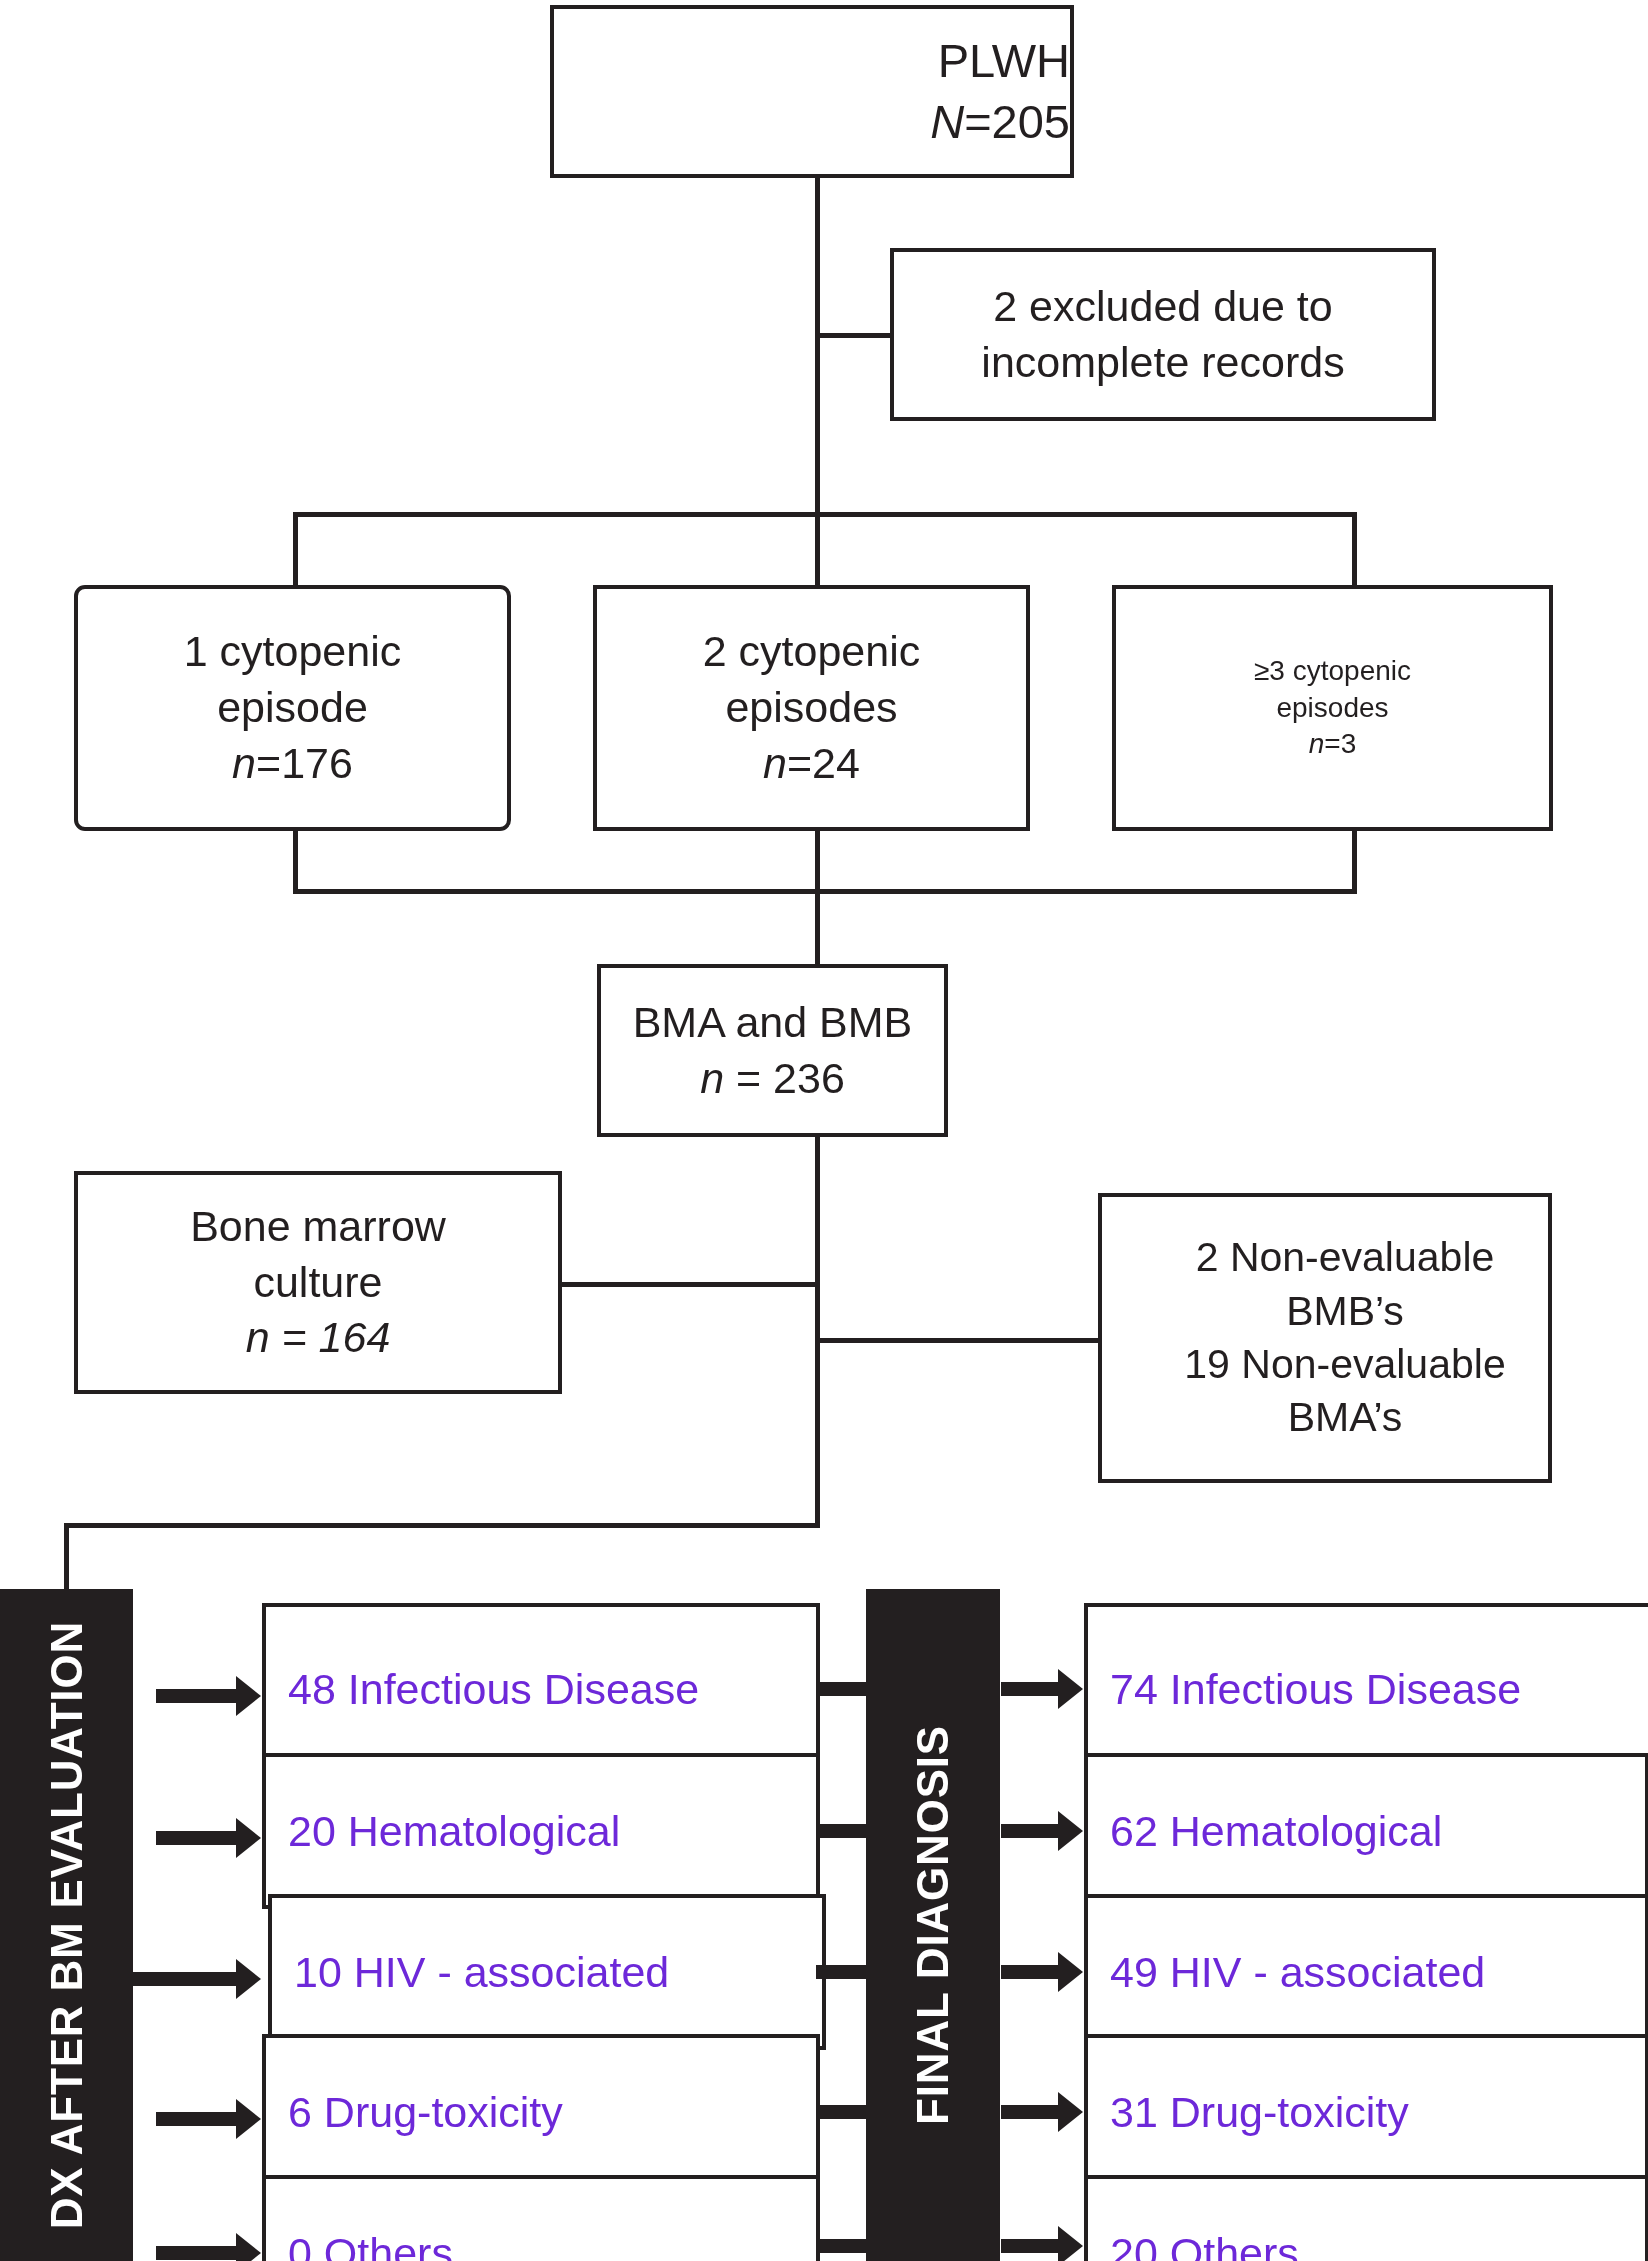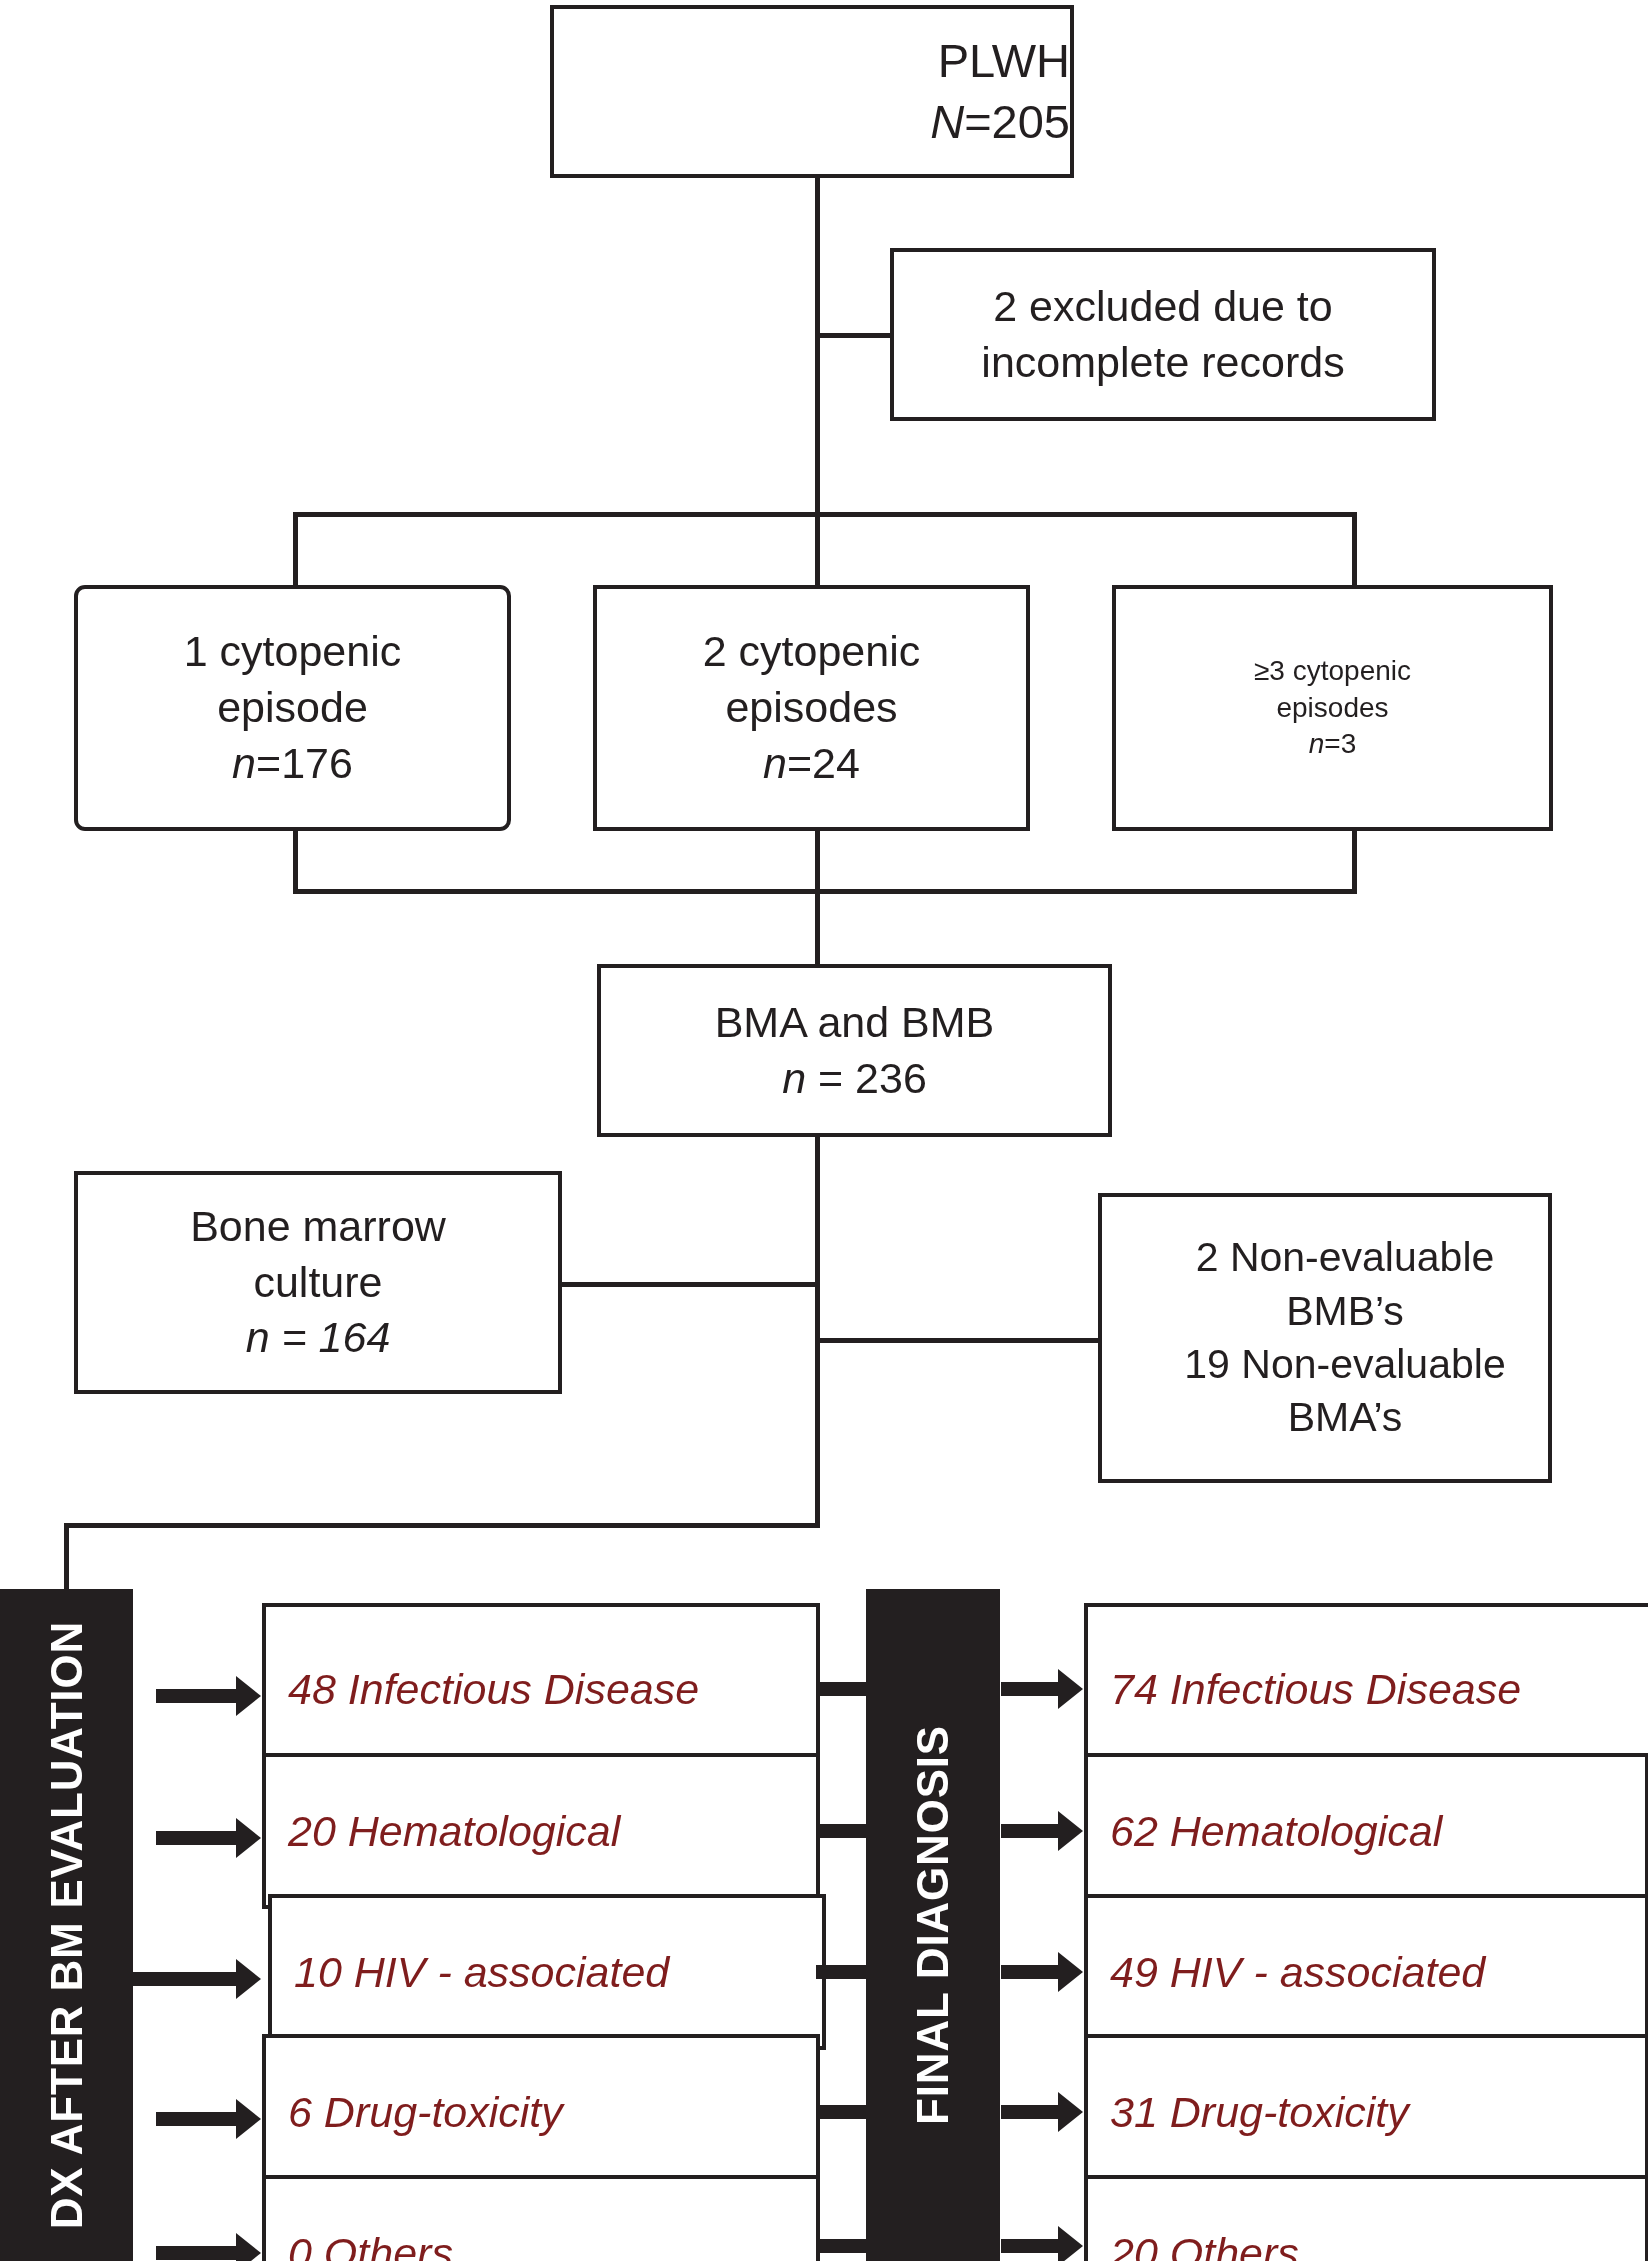--- a/index.html
+++ b/index.html
@@ -60,24 +60,23 @@
 
   
   .rowbox{
     position:absolute;
     border:4.7px solid #231f20;
     background:#fff;
     box-sizing:border-box;
     display:flex;
     align-items:center;
     justify-content:flex-start;
-    color:#7f1d1d;
+    color:#6d28d9;
     padding-left:22px;
     white-space:nowrap;
-    font-style:italic;
   }
 </style>
 </head>
 <body>
 
 <div id="stage">
 
   <div class="box" style="left:550px;top:4.7px;width:524px;height:173px;font-size:47px;align-items:flex-end;">
     <span class="ln">PLWH</span>
     <span class="ln"><i class="it">N</i><span>=205</span></span>
@@ -114,21 +113,21 @@
     <span class="ln">episodes</span>
     <span class="ln"><i class="it">n</i><span>=3</span></span>
   </div>
 
   <div class="vline" style="left:293px;top:831px;height:62px;"></div>
   <div class="vline" style="left:815px;top:831px;height:62px;"></div>
   <div class="vline" style="left:1352px;top:831px;height:62px;"></div>
   <div class="hline" style="left:293px;top:889px;width:1064px;"></div>
   <div class="vline" style="left:815px;top:889px;height:78px;"></div>
 
-  <div class="box" style="left:597px;top:964px;width:515px;height:173px;font-size:43px;">
+  <div class="box" style="left:597px;top:964px;width:351px;height:173px;font-size:43px;">
     <span class="ln">BMA and BMB</span>
     <span class="ln"><i class="it">n</i><span> = 236</span></span>
   </div>
 
   <div class="vline" style="left:815px;top:1137px;height:390px;"></div>
 
   <div class="hline" style="left:561px;top:1282px;width:257px;"></div>
 
   <div class="hline" style="left:815px;top:1338px;width:285px;"></div>
 

